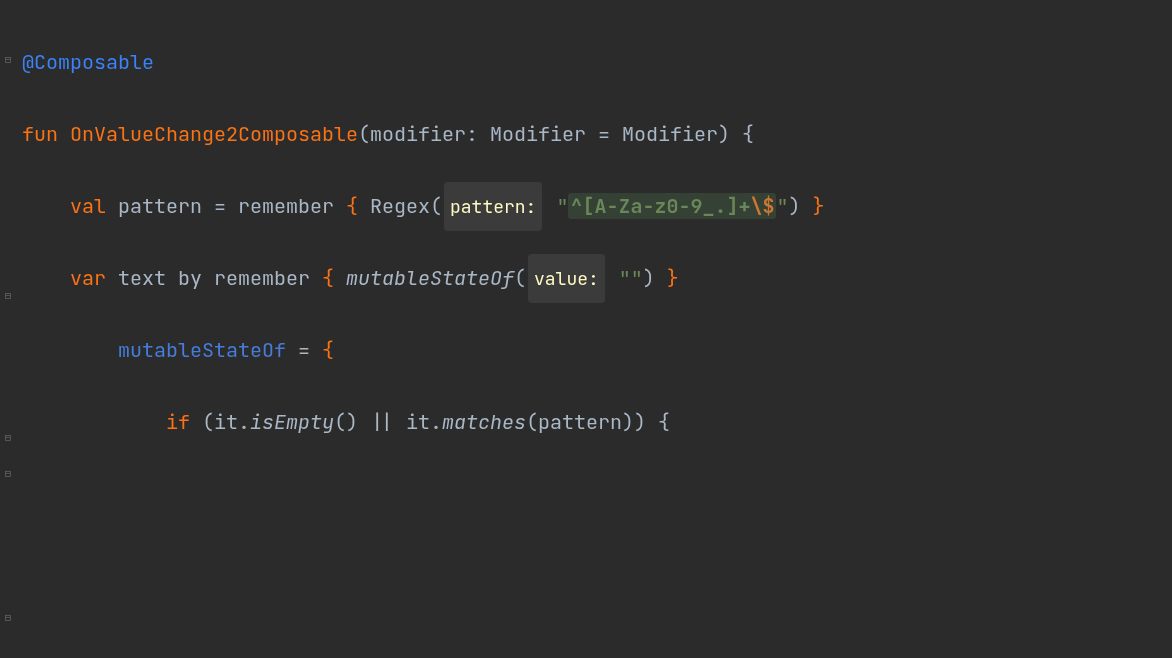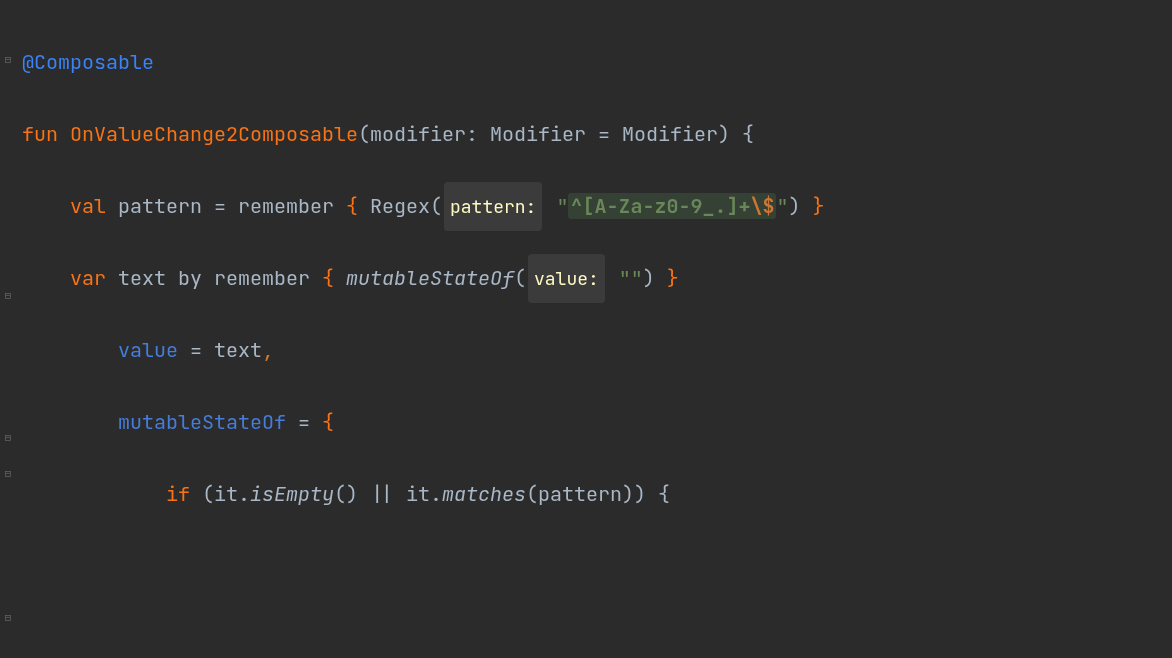--- a/index.html
+++ b/index.html
@@ -74,21 +74,20 @@
     <div class="fold-marker" style="top:290px">⊟</div>
     <div class="fold-marker" style="top:432px">⊟</div>
     <div class="fold-marker" style="top:468px">⊟</div>
     <div class="fold-marker" style="top:612px">⊟</div>
   </div>
   <div class="code">
 <span class="line"><span class="annotation">@Composable</span></span>
 <span class="line"><span class="keyword">fun</span> <span class="funcdecl">OnValueChange2Composable</span><span class="identifier">(</span><span class="identifier">modifier</span><span class="identifier">: </span><span class="identifier">Modifier</span><span class="identifier"> = </span><span class="identifier">Modifier</span><span class="identifier">) {</span></span>
 <span class="line">    <span class="keyword">val</span> <span class="identifier">pattern</span> <span class="identifier">=</span> <span class="identifier">remember</span> <span class="keyword">{</span> <span class="identifier">Regex</span><span class="identifier">(</span><span class="hint">pattern:</span> <span class="string">"</span><span class="regex-hl"><span class="string">^[A-Za-z0-9_.]+</span><span class="escape">\$</span></span><span class="string">"</span><span class="identifier">)</span> <span class="keyword">}</span></span>
 <span class="line">    <span class="keyword">var</span> <span class="identifier underline">text</span> <span class="identifier">by</span> <span class="identifier">remember</span> <span class="keyword">{</span> <span class="identifier italic">mutableStateOf</span><span class="identifier">(</span><span class="hint">value:</span> <span class="string">""</span><span class="identifier">)</span> <span class="keyword">}</span></span>
-<span class="line">        <span class="param">value</span> <span class="identifier">=</span> <span class="identifier underline">text</span><span class="comma">,</span></span>
 <span class="line">        <span class="param">mutableStateOf</span> <span class="identifier">=</span> <span class="keyword">{</span></span>
 <span class="line">            <span class="keyword">if</span> <span class="identifier">(</span><span class="identifier">it</span><span class="identifier">.</span><span class="identifier italic">isEmpty</span><span class="identifier">()</span> <span class="identifier">||</span> <span class="identifier">it</span><span class="identifier">.</span><span class="identifier italic">matches</span><span class="identifier">(</span><span class="identifier">pattern</span><span class="identifier">)) {</span></span>
 
 
 
 
 
   </div>
 </div>
 

